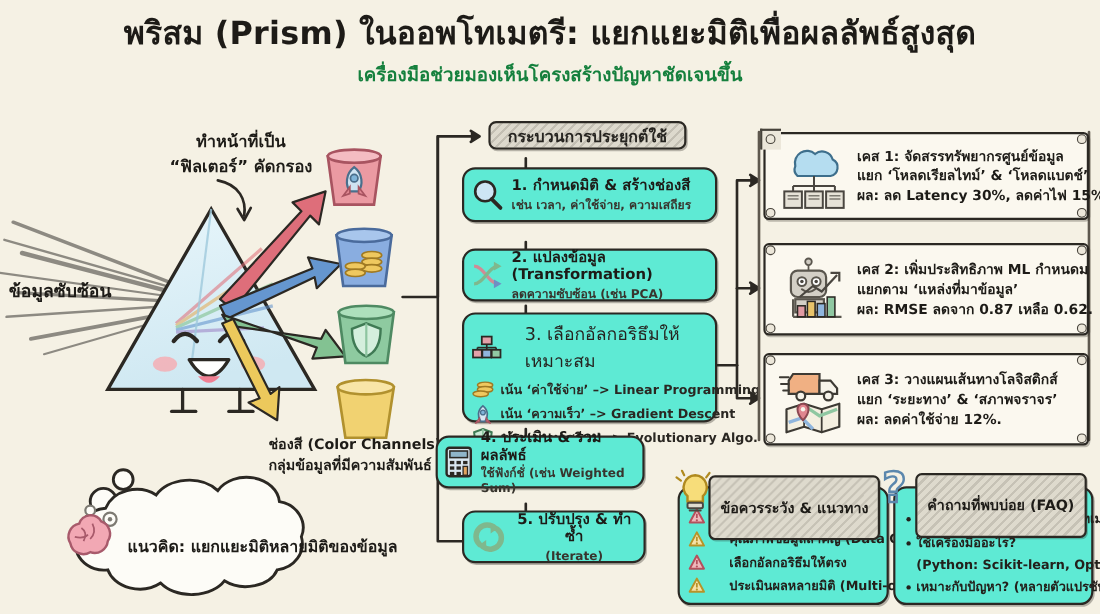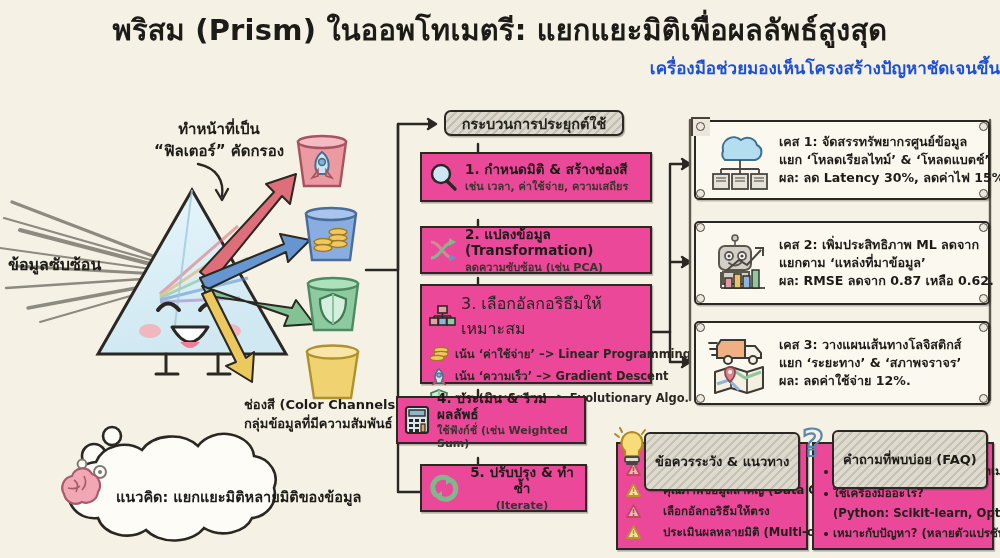--- a/index.html
+++ b/index.html
@@ -14,29 +14,29 @@
   #stage{position:relative;width:1000px;height:558px;}
   .abs{position:absolute;}
 
   
   #title-block{left:0;top:14px;width:1000px;text-align:center;}
   #main-title{
     font-size:29px;font-weight:bold;letter-spacing:.2px;
     color:#1d1b17;line-height:1.15;white-space:nowrap;
   }
   #sub-title{
-    margin-top:7px;font-size:17px;font-weight:bold;color:#1d4ed8;text-align:right;
+    margin-top:7px;font-size:17px;font-weight:bold;color:#15803d;
   }
 
   
   .sketchbox{
     box-sizing:border-box;
-    background:#ec4899;
+    background:#5eead4;
     border:2.2px solid #2b2823;
-    border-radius:0;
+    border-radius:12px;
     box-shadow:1.2px 1.6px 0 rgba(40,36,30,.32);
   }
   .hatchbox{
     box-sizing:border-box;
     border:2.2px solid #2b2823;
     border-radius:7px;
     background:
       repeating-linear-gradient(135deg,
         rgba(90,85,75,.20) 0 2px,
         rgba(255,255,255,0) 2px 6px),
@@ -291,21 +291,21 @@
       <path d="M21,2 L28,6 L21,10" fill="#7fb88d"></path>
       <path d="M21,18 L28,22 L21,26" fill="#6f8fc4"></path>
     </svg>
     <div class="txt">
       <div class="t1">2. แปลงข้อมูล (Transformation)</div>
       <div class="t2">ลดความซับซ้อน (เช่น PCA)</div>
     </div>
   </div>
 
   <div class="abs sketchbox" style="left:420px;top:284px;width:232px;height:100px;padding:5px 7px;box-sizing:border-box;">
-    <div style="display:flex;align-items:center;gap:6px;">
+    <div style="display:flex;align-items:center;gap:22px;">
       <svg width="26" height="22">
         <rect x="9" y="1" width="9" height="7" fill="#e3a1a9" stroke="#2b2823" stroke-width="1.6"></rect>
         <rect x="1" y="13" width="8" height="7" fill="#e3a1a9" stroke="#2b2823" stroke-width="1.6"></rect>
         <rect x="9.5" y="13" width="8" height="7" fill="#8fb5dd" stroke="#2b2823" stroke-width="1.6"></rect>
         <rect x="18" y="13" width="8" height="7" fill="#91c9a3" stroke="#2b2823" stroke-width="1.6"></rect>
         <path d="M13.5,8 L13.5,11 M5,11 L22,11 M5,11 L5,13 M13.5,11 L13.5,13 M22,11 L22,13" stroke="#2b2823" stroke-width="1.5" fill="none"></path>
       </svg>
       <div class="t1">3. เลือกอัลกอริธึมให้เหมาะสม</div>
     </div>
 
@@ -433,21 +433,21 @@
       <g stroke="#2b2823" stroke-width="1.4">
         <rect x="16" y="46" width="7" height="10" fill="#e09aa2"></rect>
         <rect x="25" y="42" width="7" height="14" fill="#e8c36a"></rect>
         <rect x="34" y="44" width="7" height="12" fill="#8fb5dd"></rect>
         <rect x="43" y="38" width="7" height="18" fill="#8fc7a1"></rect>
       </g>
       <path d="M18,38 L30,28 L38,33 L52,18" stroke="#4a4640" stroke-width="2" fill="none"></path>
       <path d="M46,16 L54,16 L54,24" stroke="#4a4640" stroke-width="2" fill="none"></path>
     </svg>
     <div class="ctext">
-      <div>เคส 2: เพิ่มประสิทธิภาพ ML ลดจาก</div>
+      <div>เคส 2: เพิ่มประสิทธิภาพ ML กำหนดม</div>
       <div>แยกตาม ‘แหล่งที่มาข้อมูล’</div>
       <div>ผล: RMSE ลดจาก 0.87 เหลือ 0.62.</div>
     </div>
   </div>
 
   <div class="abs case" style="left:694px;top:321px;width:296px;height:84px;">
     <div class="screw" style="left:0px;top:0px;"></div>
     <div class="screw" style="right:0px;top:0px;"></div>
     <div class="screw" style="left:0px;bottom:0px;"></div>
     <div class="screw" style="right:0px;bottom:0px;"></div>

